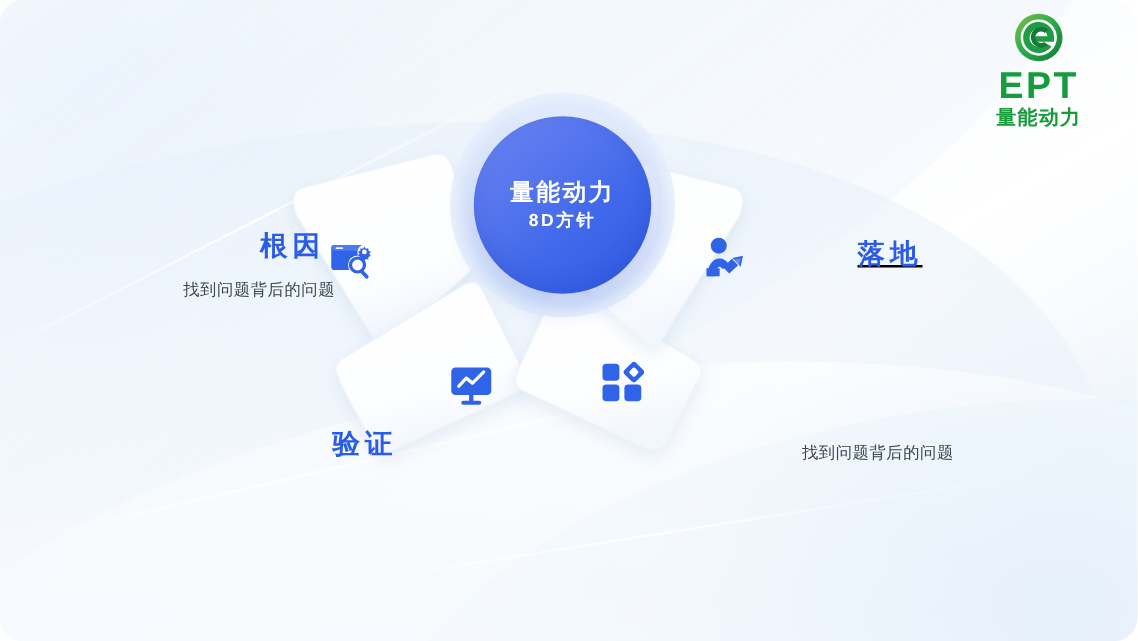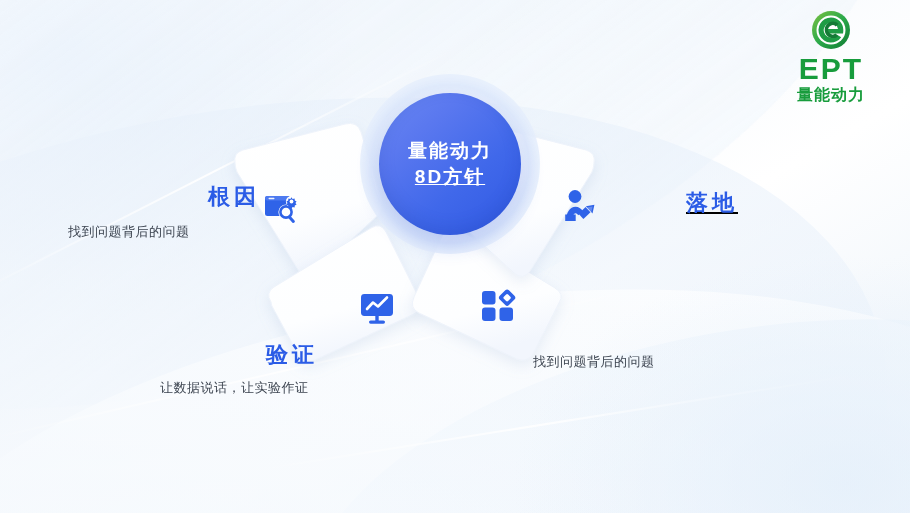--- a/index.html
+++ b/index.html
@@ -9,20 +9,21 @@
   }
   body {
     font-family: "Liberation Sans", "DejaVu Sans", sans-serif;
   }
   #stage {
     position: relative;
     width: 910px;
     height: 513px;
     overflow: hidden;
     background: linear-gradient(150deg, #f2f6fc 0%, #eef4fb 18%, #f7fafd 38%, #ffffff 60%, #f4f8fc 80%, #eef3fa 100%);
+    border-radius: 19px;
   }
 
   
   .bg-layer { position: absolute; inset: 0; pointer-events: none; }
   .swoosh {
     position: absolute;
     border-radius: 50%;
     opacity: .85;
   }
   .sw1 {
@@ -123,25 +124,24 @@
     justify-content: center;
     color: #ffffff;
   }
   .hub-line1 {
     font-size: 19px;
     font-weight: 700;
     letter-spacing: 2px;
     line-height: 1.35;
   }
   .hub-line2 {
-    font-size: 19px;
+    font-size: 14px;
     font-weight: 700;
     letter-spacing: 2px;
     line-height: 1.35;
-    text-decoration: underline;
   }
 
   
   .petal-icon { position: absolute; }
   .ic-root   { left: 262px; top: 189px; }
   .ic-verify { left: 357px; top: 288px; }
   .ic-ctrl   { left: 478px; top: 286px; }
   .ic-land   { left: 560px; top: 187px; }
 
   
@@ -154,21 +154,21 @@
     line-height: 1.2;
     margin: 0;
   }
   .label-desc {
     margin: 9px 0 0;
     font-size: 13px;
     color: #3c4450;
     line-height: 1.75;
     letter-spacing: .5px;
   }
-  .label-desc div { white-space: nowrap; }
+  .label-desc div { white-space: nowrap; text-align: right; }
 
   .lb-root   { left: 68px;  top: 186px; width: 200px; text-align: left; }
   .lb-root .label-title { text-align: right; padding-right: 8px; font-family: Liberation Mono, monospace; }
   .lb-land   { left: 686px; top: 190px; width: 230px; text-align: left; text-decoration: underline; }
   .lb-verify { left: 160px; top: 342px; width: 220px; text-align: left; }
   .lb-verify .label-title { text-align: right; padding-right: 62px; }
   .lb-ctrl   { left: 533px; top: 342px; width: 230px; text-align: left; }
 </style>
 </head>
 <body>
@@ -317,23 +317,20 @@
 
   <div class="label-block lb-root">
     <p class="label-title">根因</p>
     <div class="label-desc">
       <div>找到问题背后的问题</div>
     </div>
   </div>
 
   <div class="label-block lb-verify">
     <p class="label-title">验证</p>
-    <div class="label-desc">
-      <div>让数据说话，让实验作证</div>
-    </div>
   </div>
 
   <div class="label-block lb-ctrl">
     <div class="label-desc">
       <div>找到问题背后的问题</div>
     </div>
   </div>
 
   <div class="label-block lb-land">
     <p class="label-title">落地</p>

